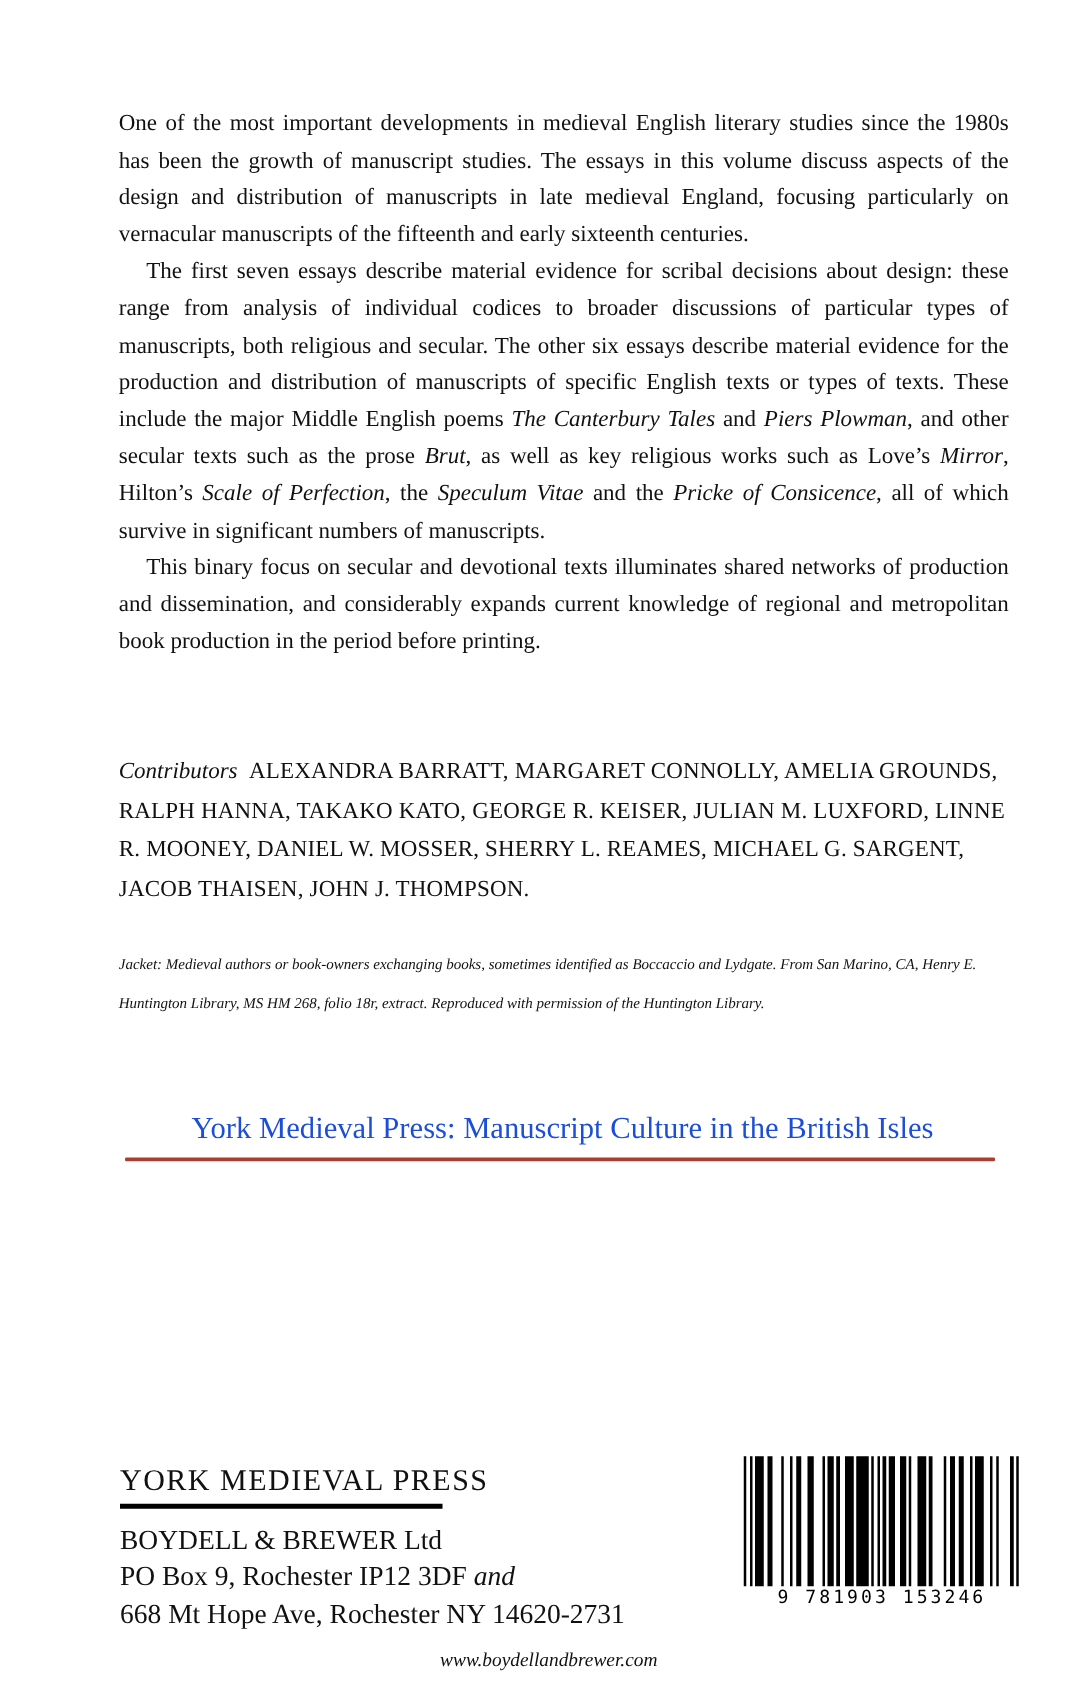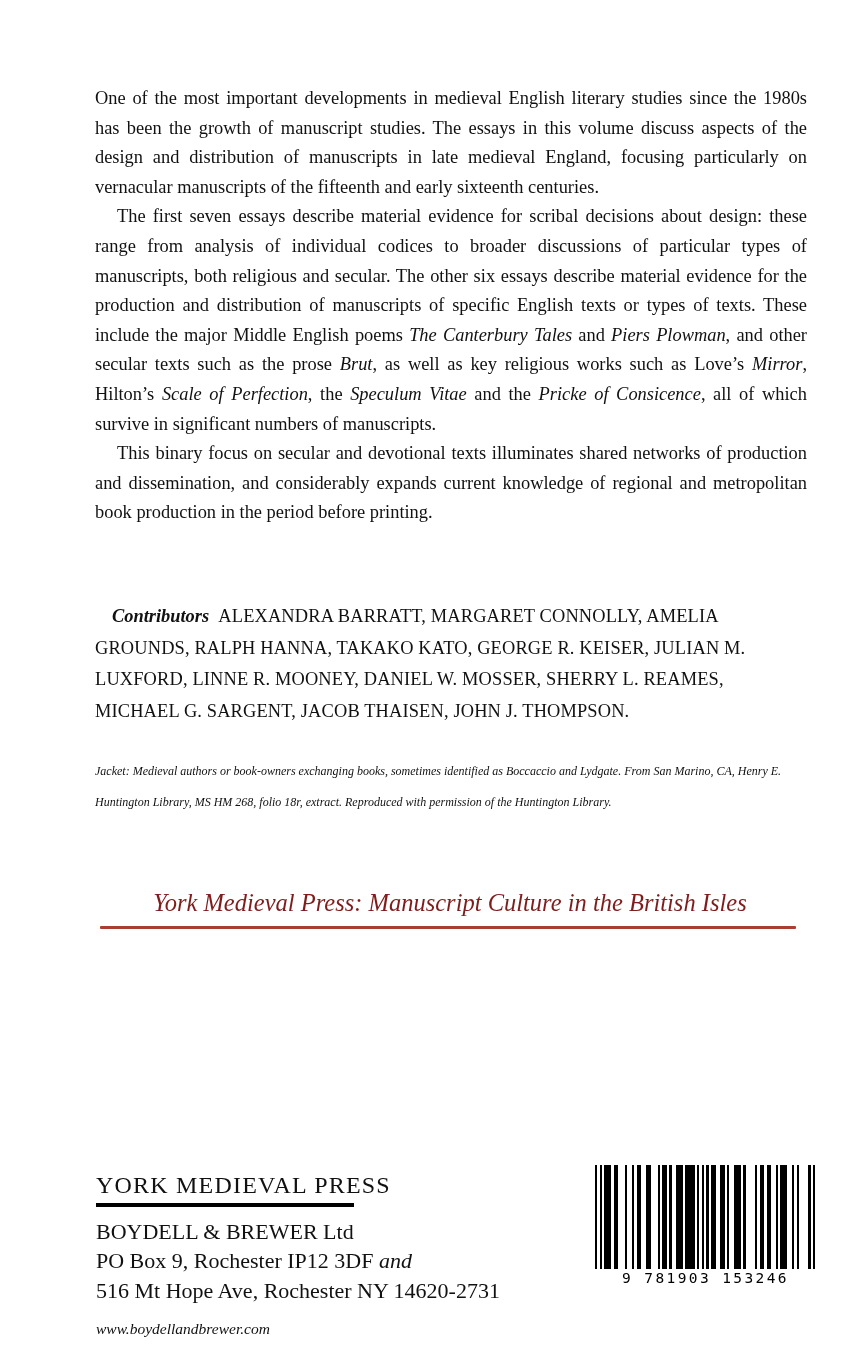--- a/index.html
+++ b/index.html
@@ -49,22 +49,21 @@
     position: absolute;
     left: 95px;
     top: 601px;
     width: 716px;
     font-size: 18.4px;
     line-height: 31.5px;
     text-align: left;
   }
   .contributors .lead {
     font-style: italic;
-    font-weight: bold;
-    margin-left: 17px;
+    font-weight: normal;
   }
   .contributors .names {
     font-variant: normal;
     letter-spacing: 0.15px;
   }
 
   
   .jacket {
     position: absolute;
     left: 95px;
@@ -119,20 +118,21 @@
     margin-top: 10px;
     font-size: 22px;
     line-height: 29.5px;
   }
   .imprint-lines .ital { font-style: italic; }
   .imprint-web {
     margin-top: 14px;
     font-size: 15.5px;
     font-style: italic;
     line-height: 20px;
+    text-align: right;
   }
 
   
   .barcode-box {
     position: absolute;
     left: 595px;
     top: 1165px;
     width: 221px;
   }
   .barcode-bars {
@@ -167,31 +167,31 @@
     <p class="indent" id="para3"><span>This binary focus on secular and devotional texts illuminates shared networks of production and dissemination, and considerably expands current knowledge of regional and metropolitan book production in the period before printing.</span></p>
   </div>
 
   <div class="contributors">
     <span class="lead">Contributors</span><span>&nbsp;&nbsp;</span><span class="names">ALEXANDRA BARRATT, MARGARET CONNOLLY, AMELIA GROUNDS, RALPH HANNA, TAKAKO KATO, GEORGE R. KEISER, JULIAN M. LUXFORD, LINNE R. MOONEY, DANIEL W. MOSSER, SHERRY L. REAMES, MICHAEL G. SARGENT, JACOB THAISEN, JOHN J. THOMPSON.</span>
   </div>
 
   <div class="jacket">Jacket: Medieval authors or book-owners exchanging books, sometimes identified as Boccaccio and Lydgate. From San Marino, CA, Henry E. Huntington Library, MS HM 268, folio 18r, extract.  Reproduced with permission of the Huntington Library.</div>
 
   <div class="series">
-    <div class="series-title" style="color: #7f1d1d; font-style: italic;">York Medieval Press: Manuscript Culture in the British Isles</div>
+    <div class="series-title" style="color: #1d4ed8;">York Medieval Press: Manuscript Culture in the British Isles</div>
     <div class="series-rule" style="background: rgb(169, 63, 50);"></div>
   </div>
 
   <div class="imprint">
     <div class="imprint-name">YORK MEDIEVAL PRESS</div>
     <div class="imprint-rule"></div>
     <div class="imprint-lines">
       <div>BOYDELL &amp; BREWER Ltd</div>
       <div><span>PO Box 9, Rochester IP12 3DF </span><span class="ital">and</span></div>
-      <div>516 Mt Hope Ave, Rochester NY 14620-2731</div>
+      <div>668 Mt Hope Ave, Rochester NY 14620-2731</div>
     </div>
     <div class="imprint-web">www.boydellandbrewer.com</div>
   </div>
 
   <div class="barcode-box">
     <div class="barcode-bars" id="barcode-bars">
         <span style="width: 2.32632px; height: 100%;"></span>
         <span style="width: 2.32632px; background: transparent; height: 100%;"></span>
         <span style="width: 2.32632px; height: 100%;"></span>
         <span style="width: 2.32632px; background: transparent; height: 100%;"></span>

